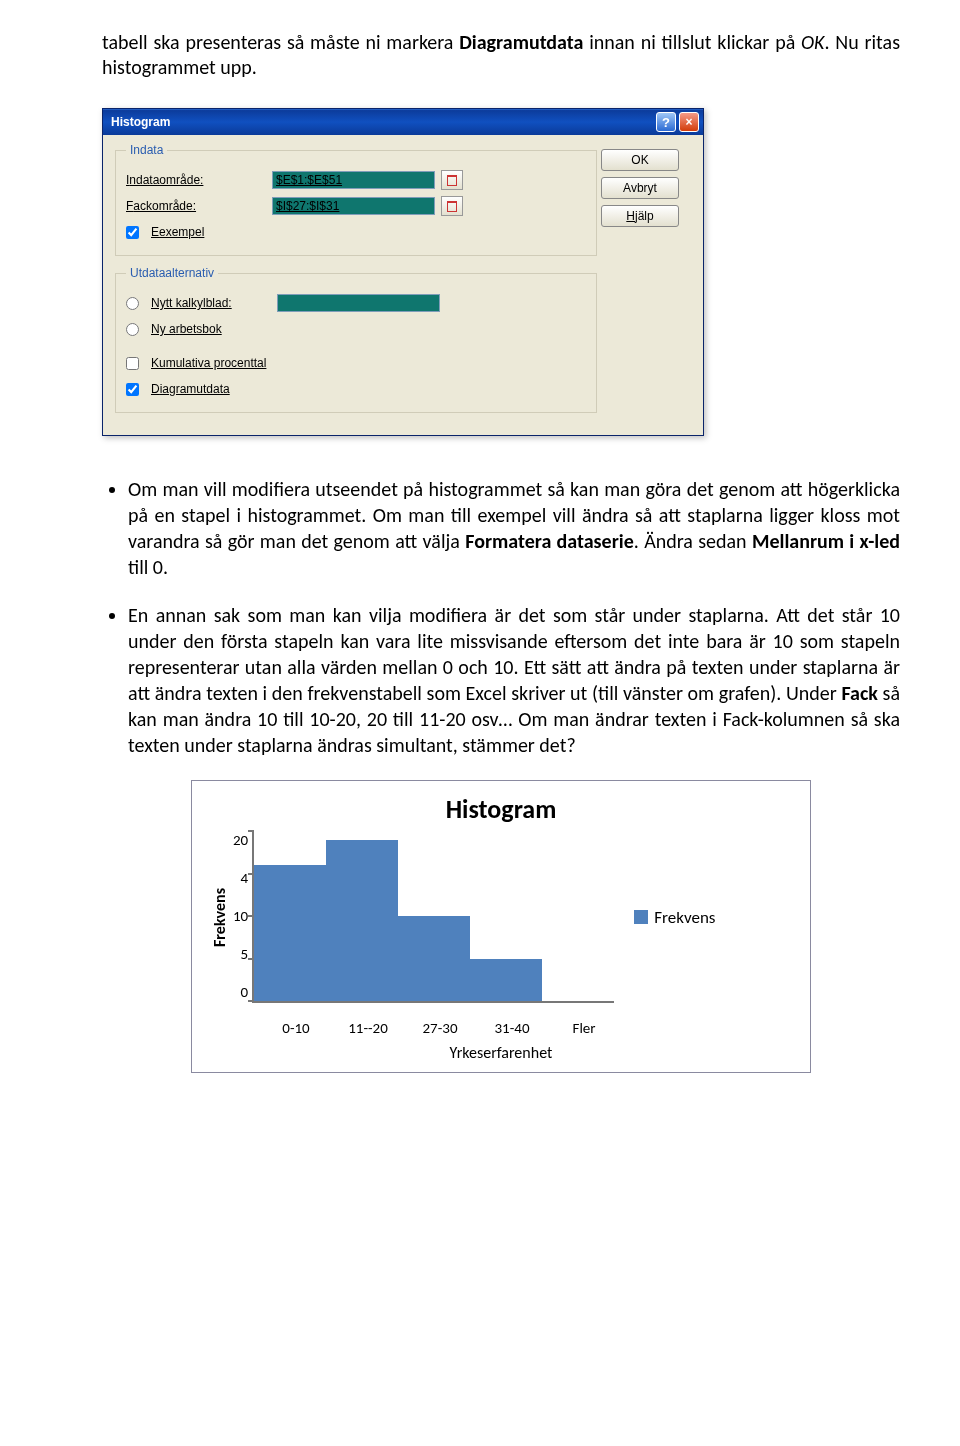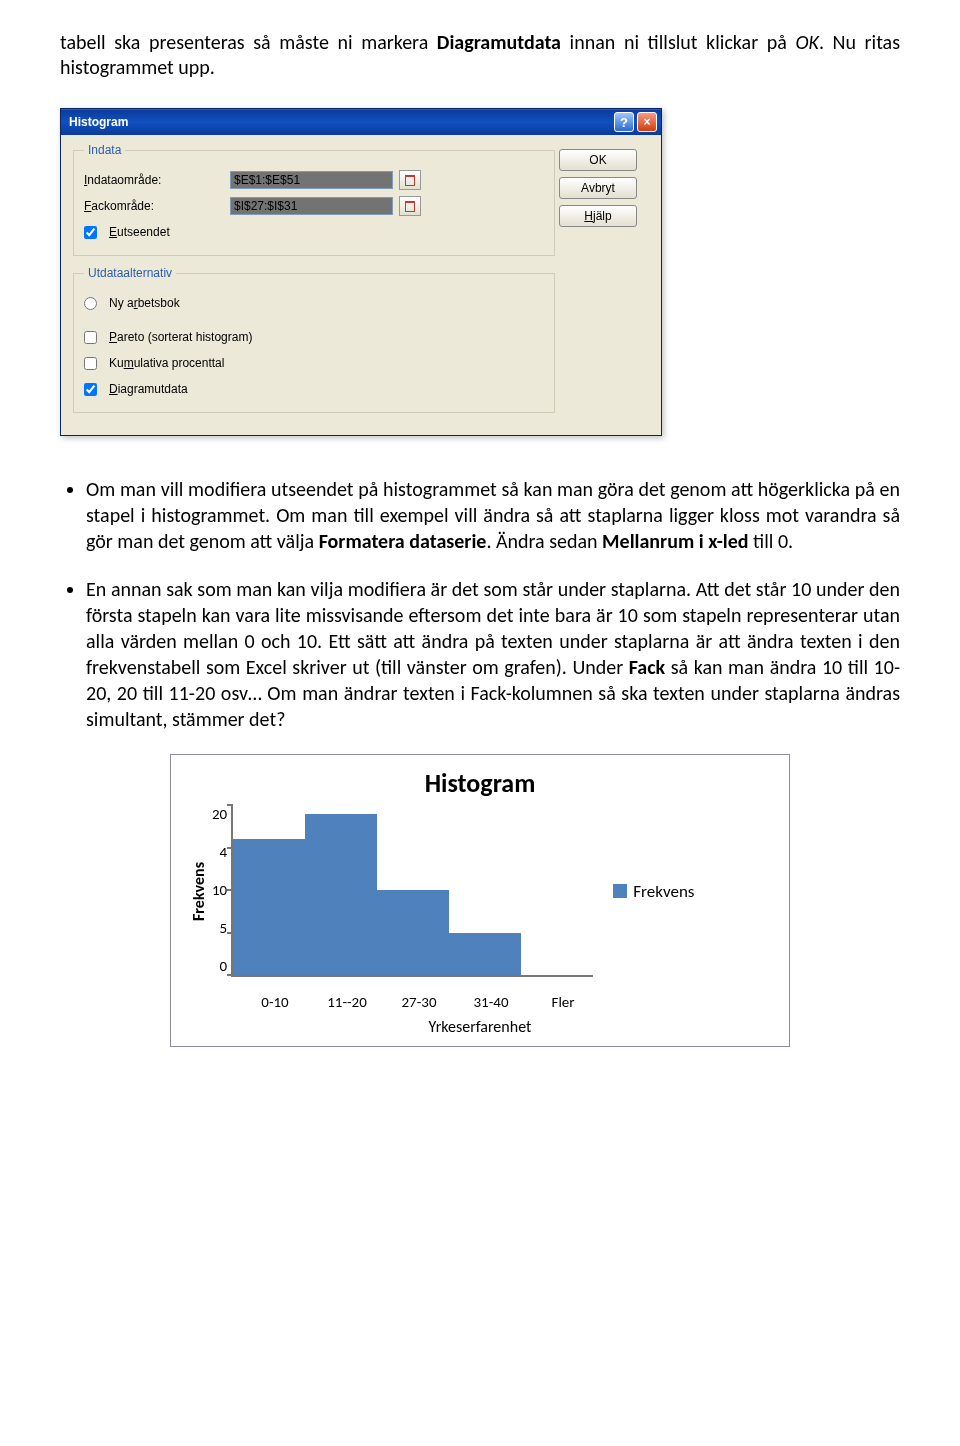--- a/index.html
+++ b/index.html
@@ -5,20 +5,21 @@
   body {
     margin: 0;
     padding: 0;
     font-family: Calibri, "Segoe UI", Arial, sans-serif;
     background: #fff;
     width: 960px;
     color: #000;
   }
   .page {
     padding: 10px 60px 40px 60px;
+    margin-left: 42px;
   }
   .intro {
     font-size: 20px;
     line-height: 1.25;
     margin-bottom: 28px;
     text-align: justify;
   }
   .bold { font-weight: bold; }
 
   
@@ -66,27 +67,27 @@
     border: 1px solid #d0ccb8;
     background: #ece9d8;
     margin: 0 0 10px 0;
     padding: 10px 10px 10px 10px;
   }
   fieldset.grp legend {
     color: #2a5db0;
     padding: 0 4px;
     font-size: 12px;
   }
-  .row { display:flex; align-items:center; height:26px; gap:6px; }
+  .row { display:flex; align-items:center; height:26px; gap:6px;text-decoration:underline; }
   .row label.lbl { width: 140px; }
   .txtbox {
     flex: 0 0 150px;
     height: 18px;
     border: 1px solid #7f9db9;
-    background: #737373;
+    background: #0f766e;
     font-family: Tahoma, sans-serif;
     font-size: 12px;
     padding: 0 3px;
     box-sizing: border-box;
   }
   .refbtn {
     width: 20px; height: 18px;
     border: 1px solid #999;
     background: linear-gradient(#fff,#e3e0cf);
     display:flex;align-items:center;justify-content:center;
@@ -237,35 +238,36 @@
             <input class="txtbox" value="$E$1:$E$51" style="">
             <span class="refbtn"></span>
           </div>
           <div class="row">
             <label class="lbl"><span class="ul">F</span><span>ackområde:</span></label>
             <input class="txtbox" value="$I$27:$I$31" style="">
             <span class="refbtn"></span>
           </div>
           <div class="row">
             <input type="checkbox" class="chk" checked="" style="">
-            <label><span class="ul">E</span><span>utseendet</span></label>
+            <label><span class="ul">E</span><span>exempel</span></label>
           </div>
         </fieldset>
 
         <fieldset class="grp">
           <legend>Utdataalternativ</legend>
           <div class="row">
             <input type="radio" name="out" class="rad" style="">
+            <label class="lbl" style="width:120px">Nytt kalkylblad:</label>
+            <input class="txtbox" value="" style="">
+          </div>
+          <div class="row">
+            <input type="radio" name="out" class="rad" style="">
             <label><span>Ny a</span><span class="ul">r</span><span>betsbok</span></label>
           </div>
           <div style="height:8px"></div>
-          <div class="row">
-            <input type="checkbox" class="chk" style="">
-            <label><span class="ul">P</span><span>areto (sorterat histogram)</span></label>
-          </div>
           <div class="row">
             <input type="checkbox" class="chk" style="">
             <label><span>Ku</span><span class="ul">m</span><span>ulativa procenttal</span></label>
           </div>
           <div class="row">
             <input type="checkbox" class="chk" checked="" style="">
             <label><span class="ul">D</span><span>iagramutdata</span></label>
           </div>
         </fieldset>
       </div>

